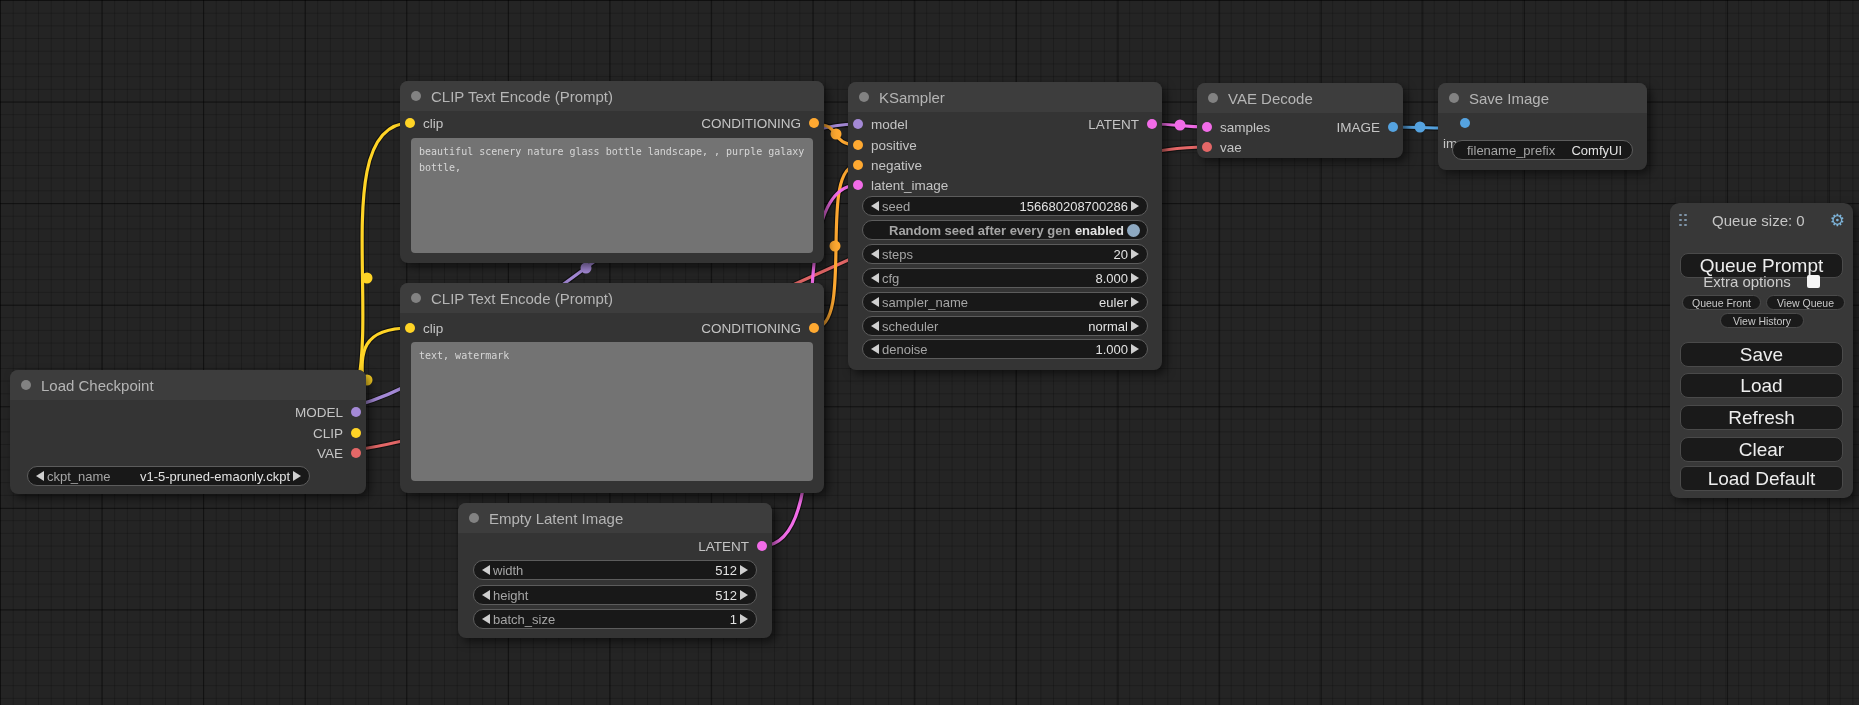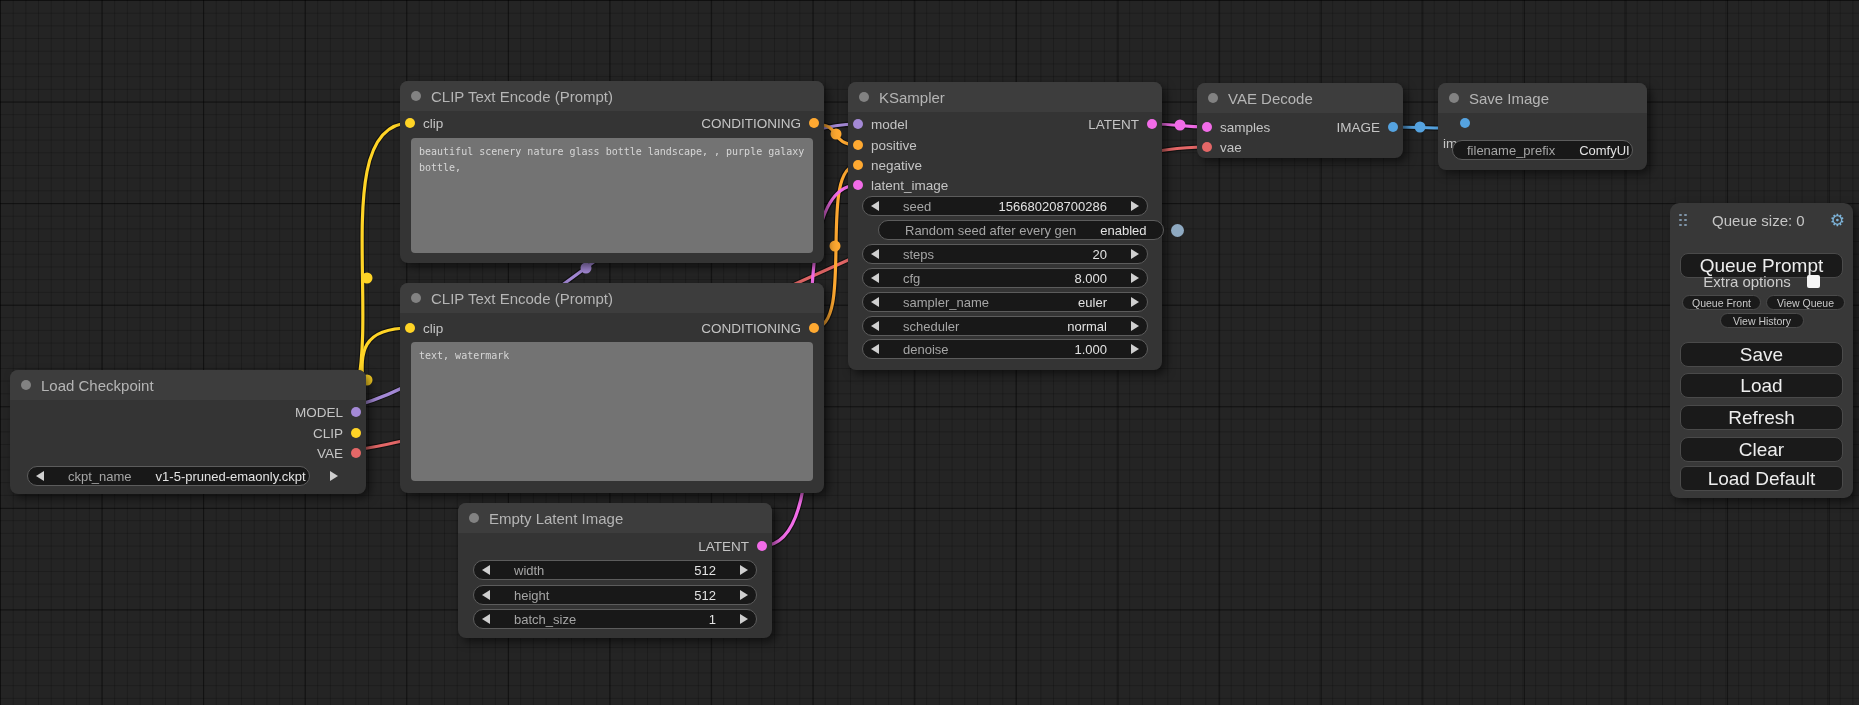--- a/index.html
+++ b/index.html
@@ -40,21 +40,21 @@
   .textbox{
     position:absolute;background:#737373;border-radius:4px;
     font-family:"DejaVu Sans Mono",monospace;font-size:10px;line-height:1.6;
     color:#d6d6d6;padding:6px 8px;box-sizing:border-box;white-space:pre-wrap;word-break:break-word;
     overflow:hidden;
   }
 
   .widget{
     position:absolute;height:20px;background:#181818;border:1px solid #5c5c5c;
     border-radius:11px;display:flex;align-items:center;box-sizing:border-box;
-    padding:0 8px;gap:24px;
+    padding:0 8px;gap:3px;
   }
   .wlabel{font-size:13px;color:#a5a5a5;white-space:nowrap;}
   .wvalue{font-size:13px;color:#e2e2e2;margin-left:auto;white-space:nowrap;}
   .tri-l{width:0;height:0;border-top:5px solid transparent;border-bottom:5px solid transparent;border-right:8px solid #cfcfcf;flex:0 0 auto;}
   .tri-r{width:0;height:0;border-top:5px solid transparent;border-bottom:5px solid transparent;border-left:8px solid #cfcfcf;flex:0 0 auto;}
   .toggle-circle{width:13px;height:13px;border-radius:50%;background:#8ea9c1;flex:0 0 auto;margin-right:-3px;}
   .widget.no-arrows{padding:0 10px 0 26px;}
 
   
   #queue-panel{
@@ -230,21 +230,21 @@
       <span class="slot-label">LATENT</span>
       <span class="dot c-latent"></span>
     </div>
 
     <div class="widget" style="left:14px;top:114px;width:286px;">
       <span class="tri-l"></span>
       <span class="wlabel">seed</span>
       <span class="wvalue">156680208700286</span>
       <span class="tri-r"></span>
     </div>
-    <div class="widget no-arrows" style="left:30px;top:138px;width:286px;">
+    <div class="widget no-arrows" style="left:14px;top:138px;width:286px;font-weight:bold;">
       <span class="wlabel">Random seed after every gen</span>
       <span class="wvalue">enabled</span>
       <span class="toggle-circle"></span>
     </div>
     <div class="widget" style="left:14px;top:162px;width:286px;align-items:center;">
       <span class="tri-l"></span>
       <span class="wlabel">steps</span>
       <span class="wvalue">20</span>
       <span class="tri-r"></span>
     </div>

